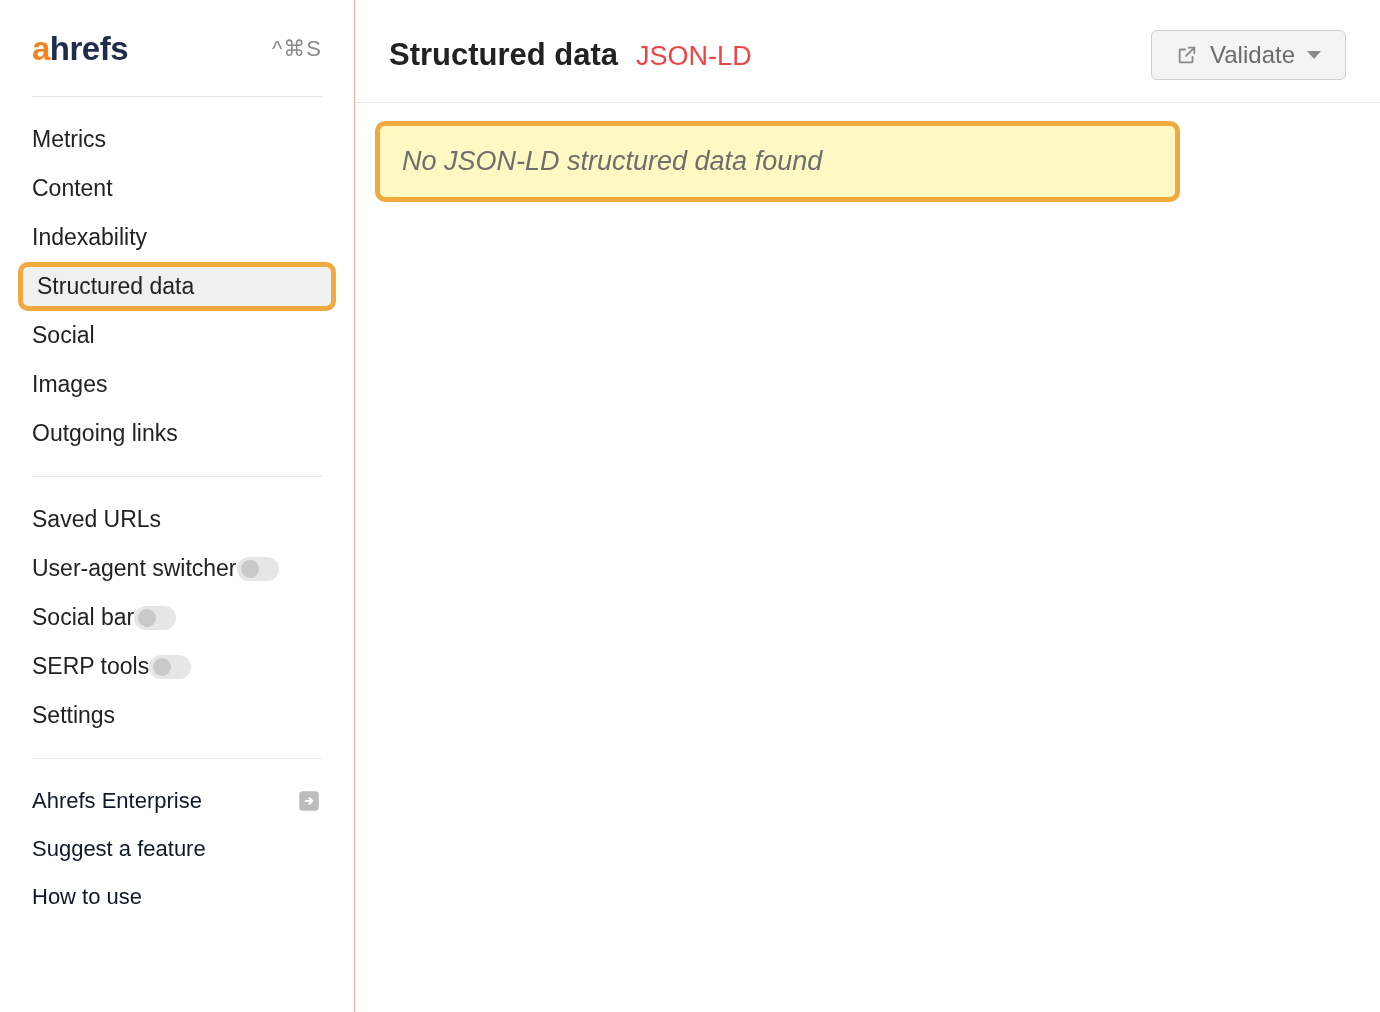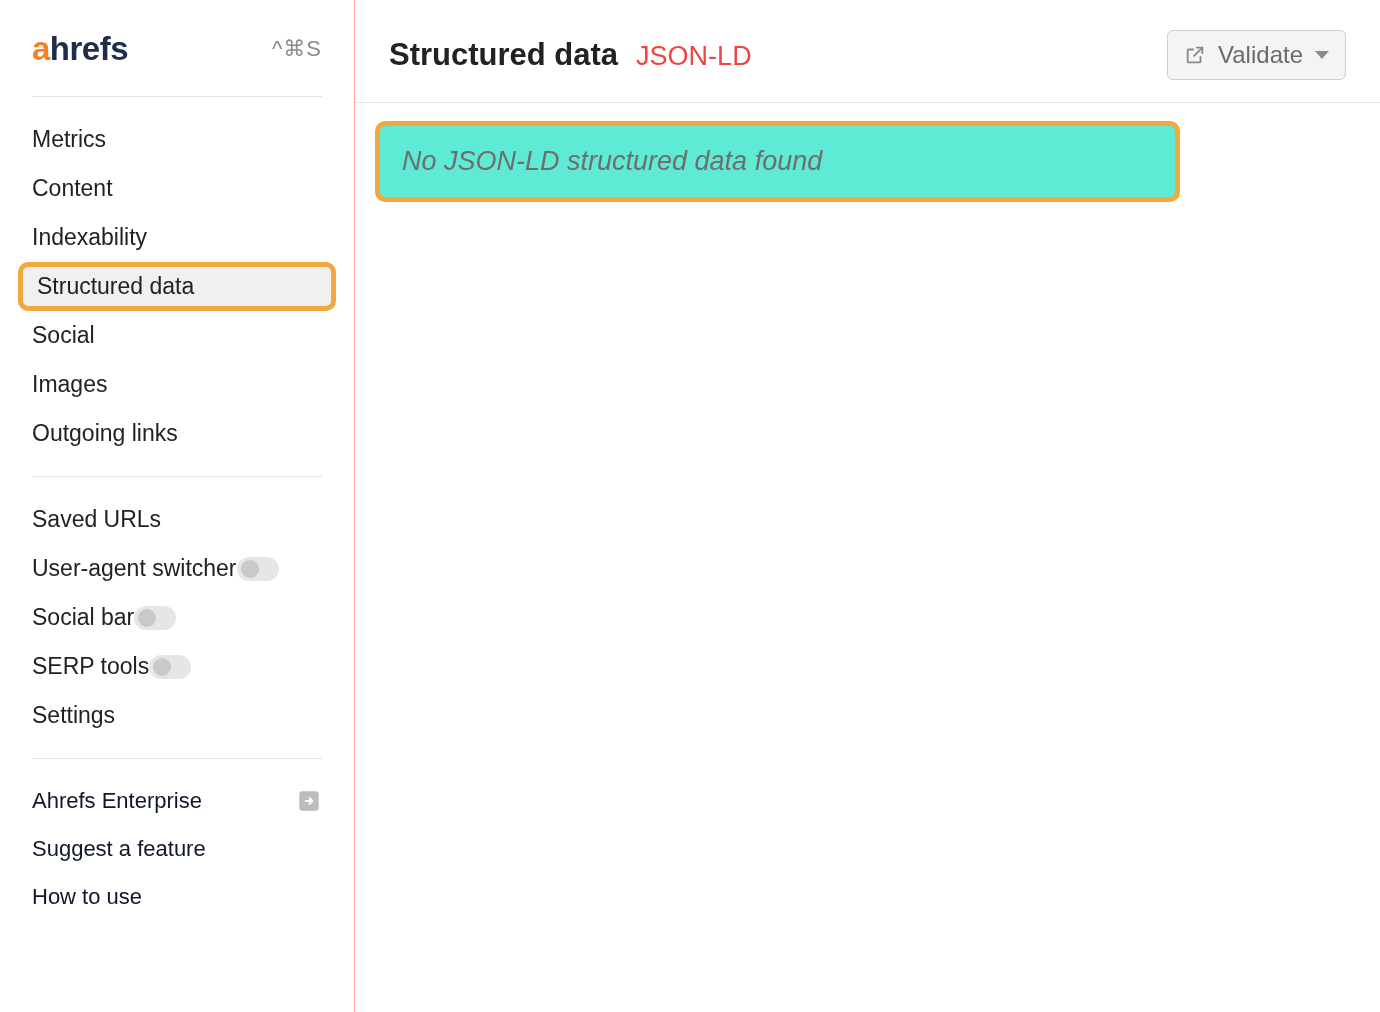--- a/index.html
+++ b/index.html
@@ -131,40 +131,40 @@
       color: #ef4444;
       font-weight: 400;
     }
     .validate-btn {
       display: flex;
       align-items: center;
       gap: 12px;
       background: #f4f4f4;
       border: 1px solid #cfcfcf;
       border-radius: 6px;
-      padding: 10px 16px;
+      padding: 10px 24px;
       font-size: 24px;
       color: #6b6b6b;
       cursor: pointer;
       margin-left: 24px;
     }
     .validate-btn .chevron-down {
       width: 0; height: 0;
       border-left: 7px solid transparent;
       border-right: 7px solid transparent;
       border-top: 8px solid #8a8a8a;
     }
     .validate-btn svg { display: block; }
 
     .empty-box {
       margin: 18px 0 0 20px;
       width: 805px;
       border: 5px solid #f0a93e;
       border-radius: 10px;
-      background: #5eead4;
+      background: #fef9c3;
       padding: 20px 22px;
     }
     .empty-text {
       font-size: 27px;
       font-style: italic;
       color: #6e6e6e;
     }
   </style>
 </head>
 <body>

